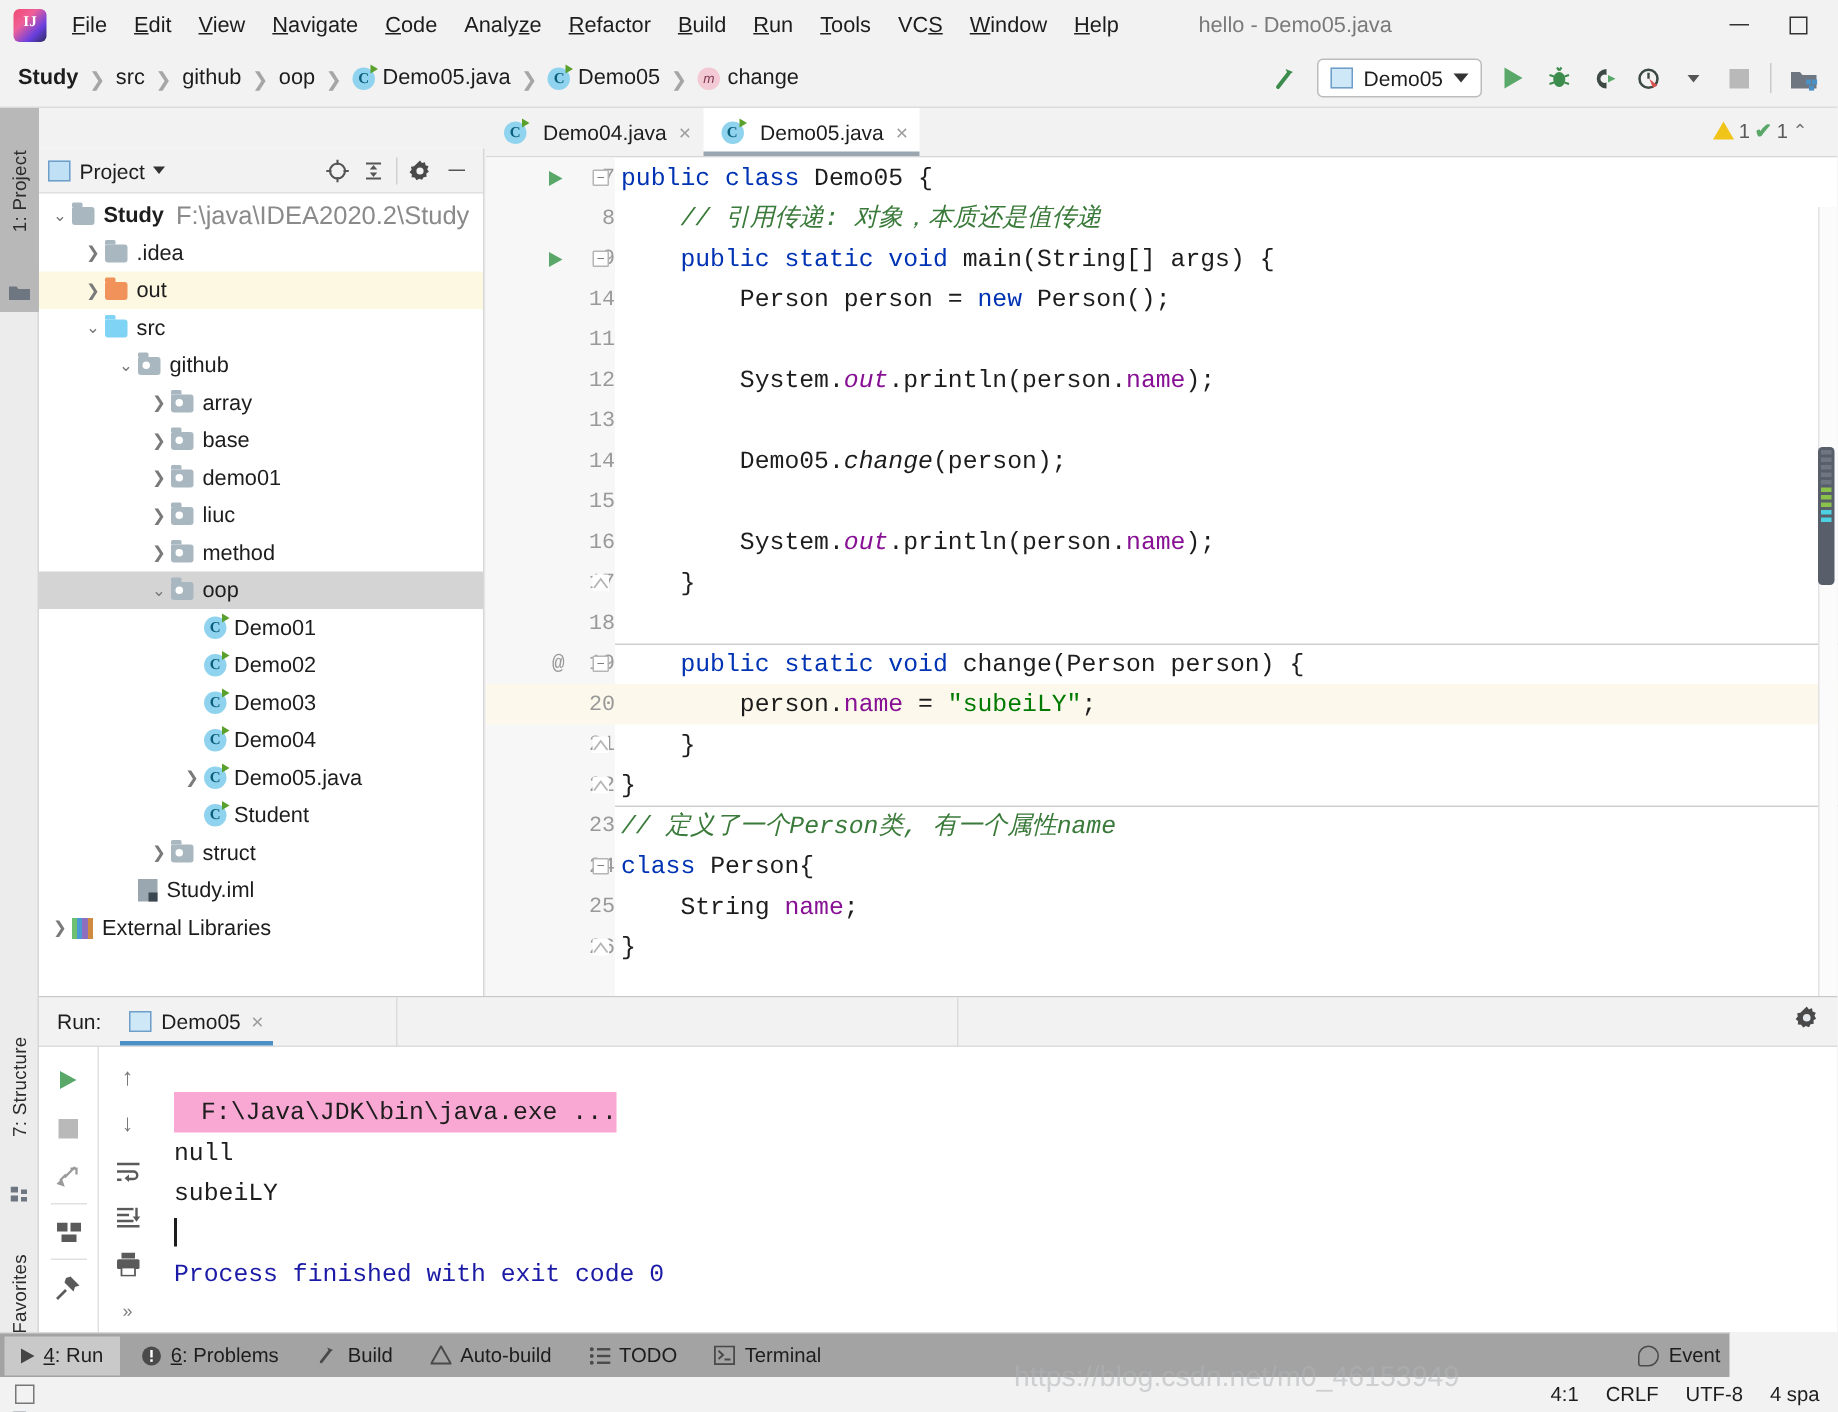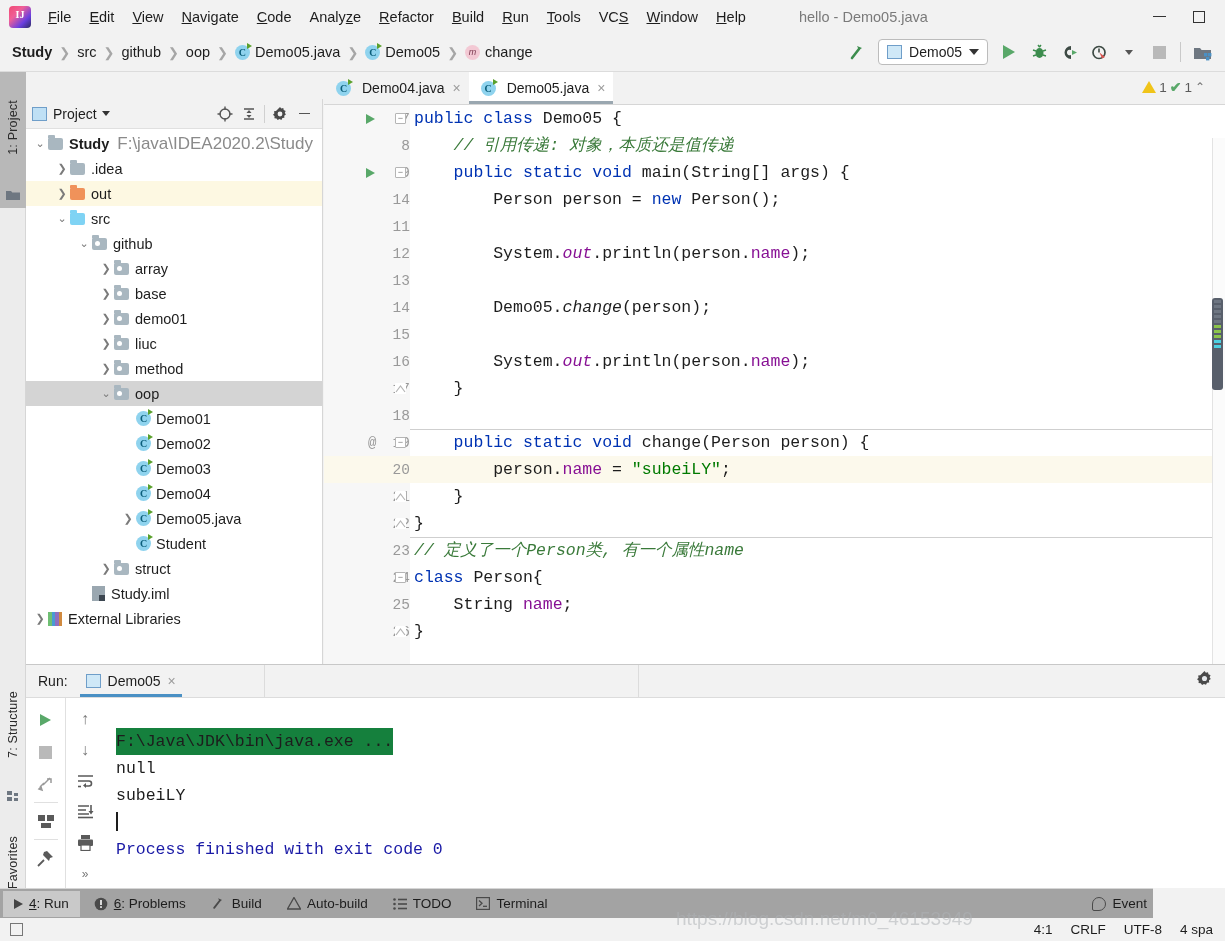--- a/index.html
+++ b/index.html
@@ -222,21 +222,21 @@
   .run-body { display: flex; height: 191px; }
   .run-tools { width: 78px; display: flex; flex: none; }
   .run-tools .col { width: 39px; display: flex; flex-direction: column; align-items: center; padding-top: 6px; }
   .run-tools .col.right { border-left: 1px solid #e0e0e0; }
   .rt-btn { width: 32px; height: 32px; display: flex; align-items: center; justify-content: center; color: #7a7a7a; font-size: 16px; }
   .rt-sep { width: 24px; height: 1px; background: #e0e0e0; margin: 2px 0; }
   .console {
     flex: 1; font-family: "Liberation Mono", monospace; font-size: 16.5px;
     line-height: 27px; padding: 3px 0 0 12px; white-space: pre; color: #1d1d1d;
   }
-  .console .cmd { background: #15803d; display: inline-block; }
+  .console .cmd { background: #f9a8d4; display: inline-block; padding-left: 18px; }
   .console .fin { color: #1a1aa6; }
   .caretline { display: inline-block; width: 2px; height: 19px; background: #1d1d1d; vertical-align: -4px; }
 
   
   .bottombar {
     position: absolute; left: 0; top: 888px; width: 1153px; height: 30px;
     background: #a3a3a3; display: flex; align-items: center; border-top: 1px solid #d6d6d6;
   }
   .bb-item {
     height: 26px; display: flex; align-items: center; gap: 6px; padding: 0 11px;

